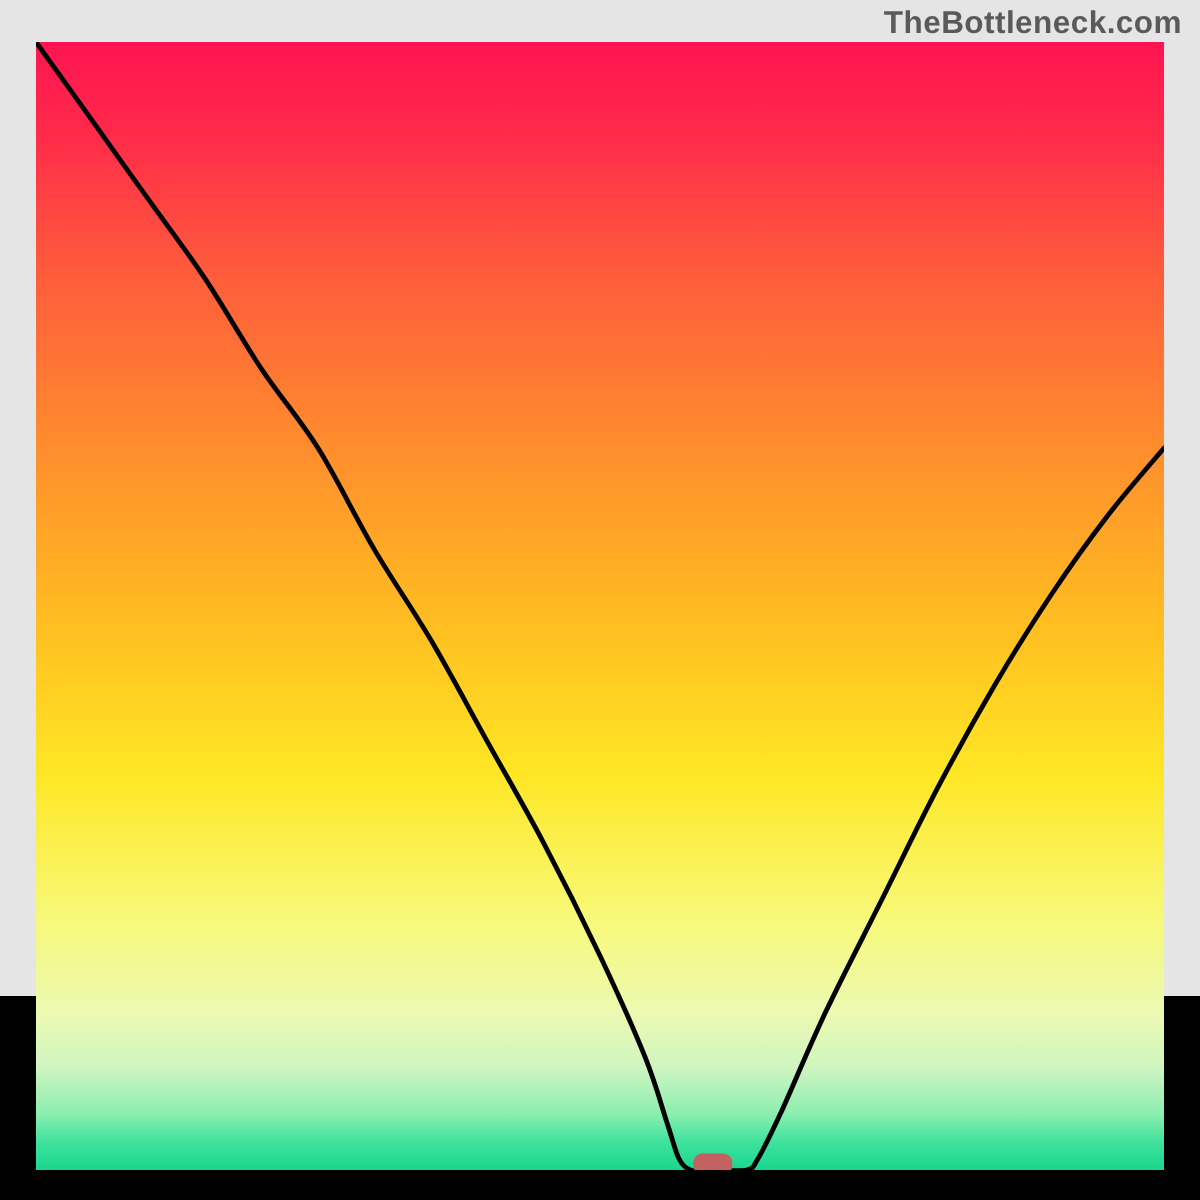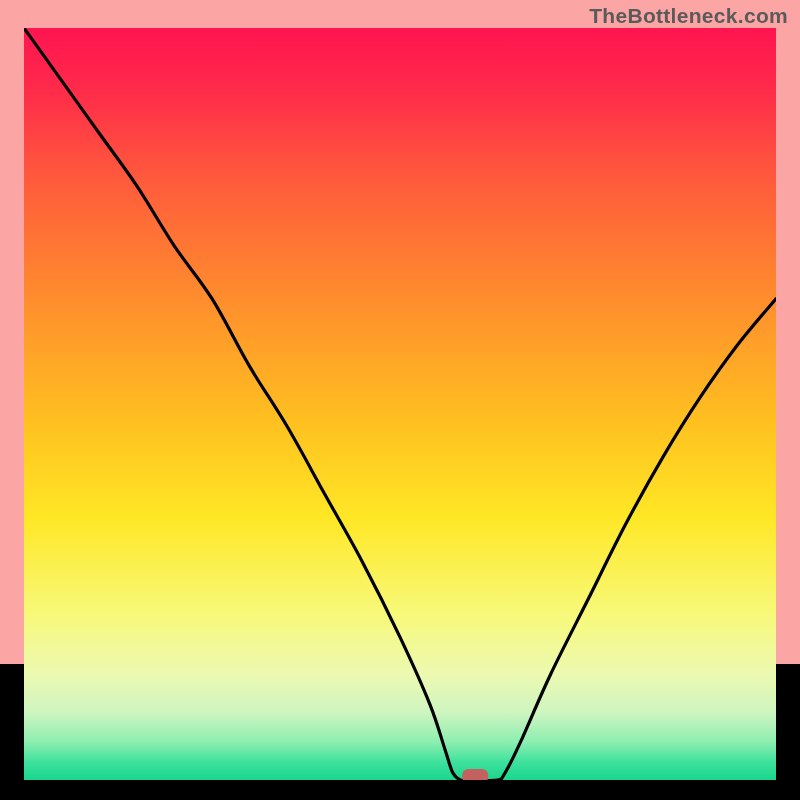--- a/index.html
+++ b/index.html
@@ -7,21 +7,21 @@
     padding: 0;
     width: 800px;
     height: 800px;
     background: #000;
     overflow: hidden;
   }
   .frame {
     position: relative;
     width: 800px;
     height: 664px;
-    background: #fca5a5;
+    background: #e5e5e5;
   }
   .watermark {
     position: absolute;
     top: 4px;
     right: 12px;
     font-family: Arial, Helvetica, sans-serif;
     font-size: 21px;
     font-weight: 600;
     color: #5a5a5a;
     letter-spacing: 0.3px;

